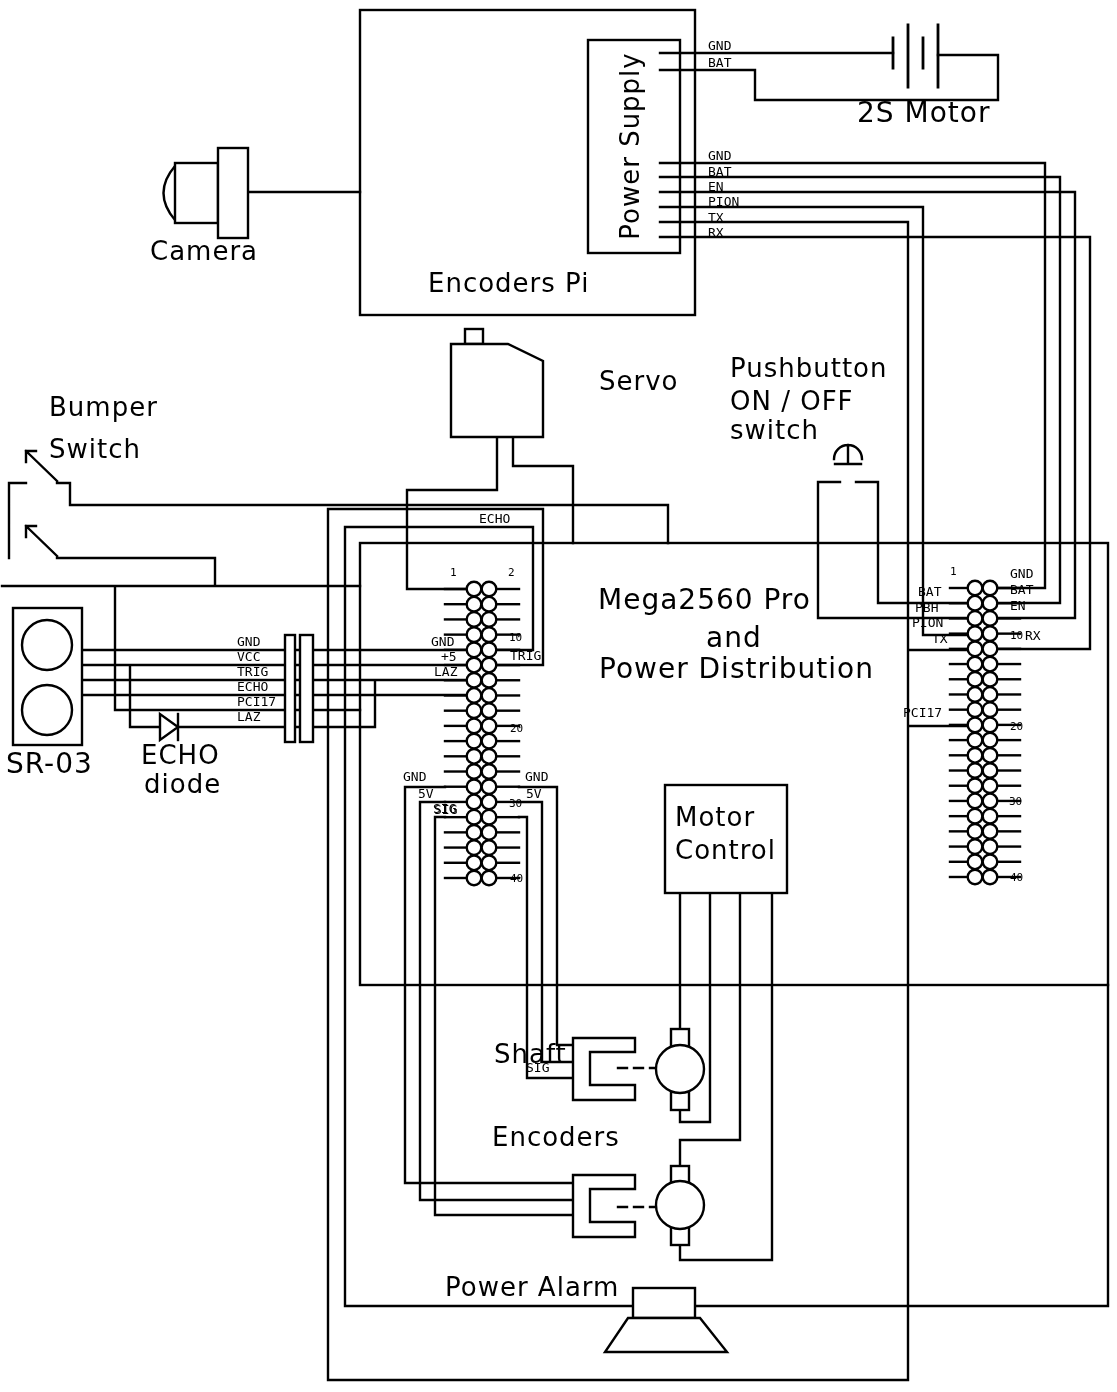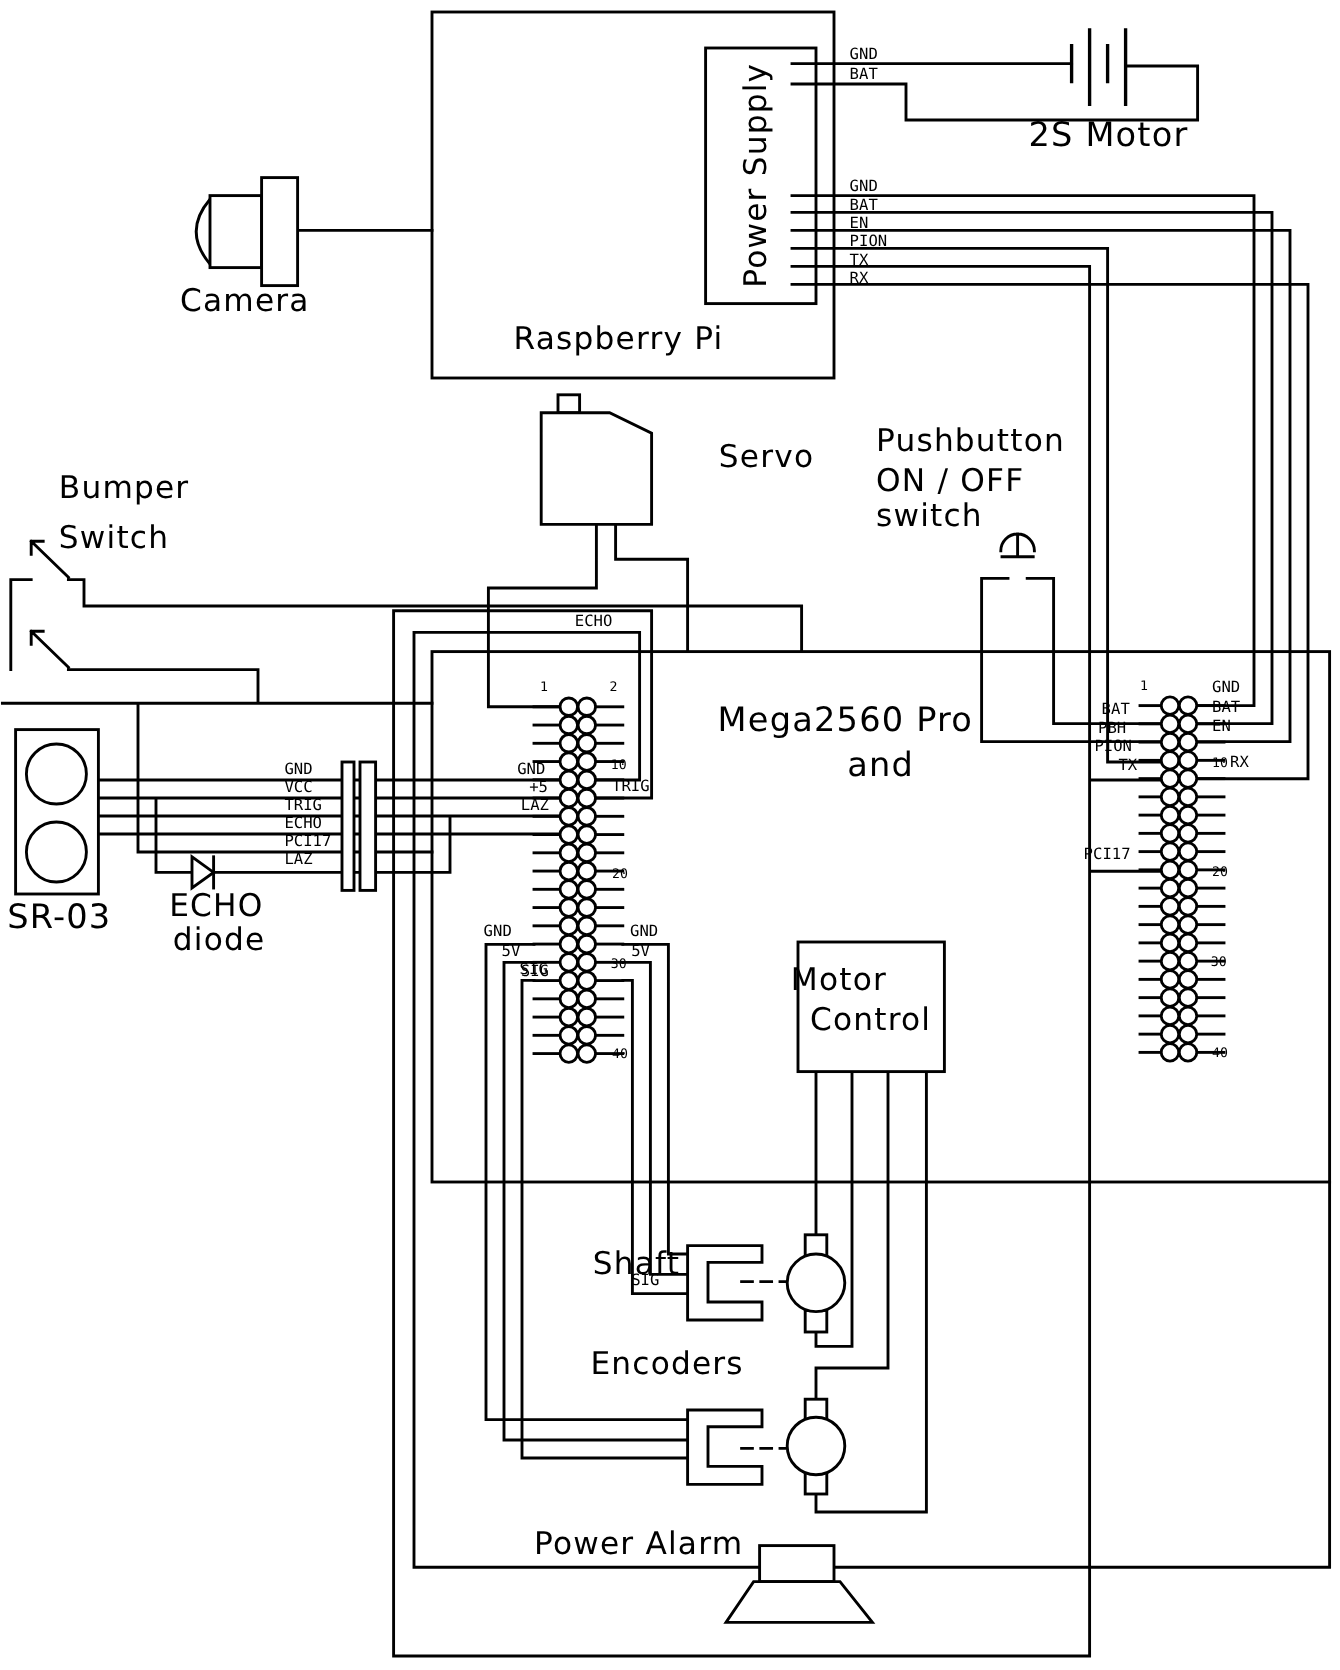--- a/index.html
+++ b/index.html
@@ -284,36 +284,37 @@
     </g>
     <path d="M618,1207 H654" stroke-dasharray="9 7"></path>
 
     <g fill="#fff">
       <rect x="633" y="1288" width="62" height="30"></rect>
       <polygon points="628,1318 700,1318 727,1352 605,1352"></polygon>
     </g>
   </g>
 </svg>
 
-<span class="lbl big" style="left:428px;top:270px">Raspberry Pi</span>
+<span class="lbl big" style="left:428px;top:270px">Encoders Pi</span>
 <span class="lbl big vert" style="left:630px;top:146px">Power Supply</span>
 <span class="lbl big28" style="left:857px;top:99px">2S Motor</span>
 <span class="lbl big" style="left:150px;top:238px">Camera</span>
 <span class="lbl big" style="left:599px;top:368px">Servo</span>
 <span class="lbl big" style="left:730px;top:355px">Pushbutton</span>
 <span class="lbl big" style="left:730px;top:388px">ON / OFF</span>
 <span class="lbl big" style="left:730px;top:417px">switch</span>
 <span class="lbl big" style="left:49px;top:394px">Bumper</span>
 <span class="lbl big" style="left:49px;top:436px">Switch</span>
 <span class="lbl big28" style="left:6px;top:750px">SR-03</span>
 <span class="lbl big" style="left:141px;top:742px">ECHO</span>
 <span class="lbl big" style="left:144px;top:771px">diode</span>
 <span class="lbl big28" style="left:598px;top:586px">Mega2560 Pro</span>
 <span class="lbl big28" style="left:706px;top:624px">and</span>
-<span class="lbl big" style="left:659px;top:804px">Motor</span>
+<span class="lbl big28" style="left:599px;top:655px">Power Distribution</span>
+<span class="lbl big" style="left:675px;top:804px">Motor</span>
 <span class="lbl big" style="left:675px;top:837px">Control</span>
 <span class="lbl big" style="left:494px;top:1041px">Shaft</span>
 <span class="lbl big" style="left:492px;top:1124px">Encoders</span>
 <span class="lbl big" style="left:445px;top:1274px">Power Alarm</span>
 
 <span class="lbl s13" style="left:708px;top:39px">GND</span>
 <span class="lbl s13" style="left:708px;top:56px">BAT</span>
 <span class="lbl s13" style="left:708px;top:149px">GND</span>
 <span class="lbl s13" style="left:708px;top:165px">BAT</span>
 <span class="lbl s13" style="left:708px;top:180px">EN</span>

